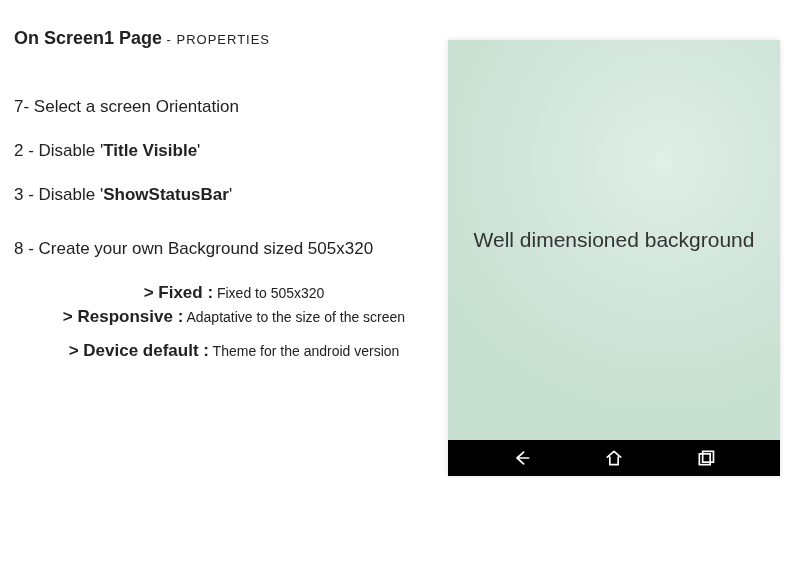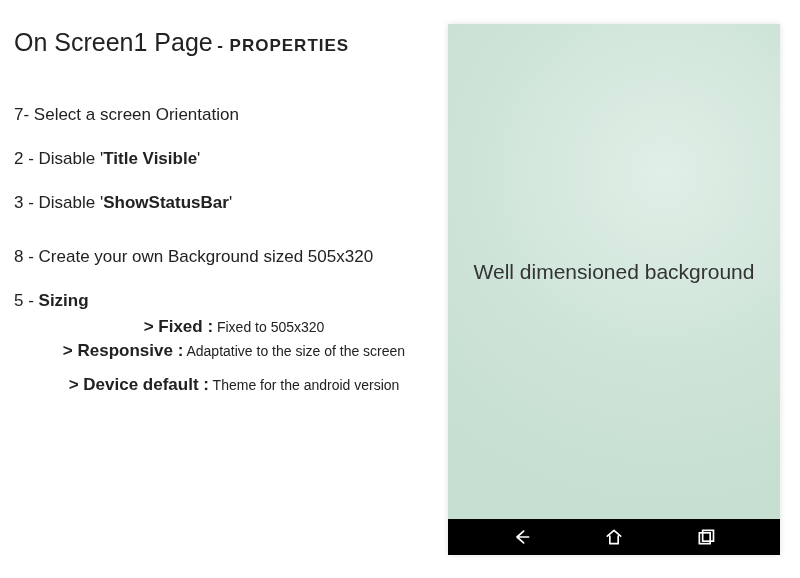--- a/index.html
+++ b/index.html
@@ -13,26 +13,26 @@
       overflow: hidden;
     }
     .left {
       width: 430px;
       padding: 28px 12px 0 14px;
     }
     .title-line {
       margin-bottom: 48px;
     }
     .title-big {
-      font-size: 25px;
-      font-weight: 400;
+      font-size: 18px;
+      font-weight: 700;
     }
     .title-small {
-      font-size: 17px;
-      font-weight: 700;
+      font-size: 13px;
+      font-weight: 400;
       letter-spacing: 1px;
     }
     .step {
       font-size: 17px;
       font-weight: 400;
       margin-bottom: 24px;
     }
     .step .bold { font-weight: 700; margin-top: 8px; }
     .step.tight { margin-bottom: 6px; }
     .sub {
@@ -40,23 +40,23 @@
       margin-left: 36px;
       margin-bottom: 4px;
     }
     .sub .bold { font-weight: 700; font-size: 17px; }
     .sub .note { font-size: 14px; font-weight: 400; }
     .sub-block { margin-bottom: 14px; text-align: center; }
 
     .right {
       position: absolute;
       left: 448px;
-      top: 24px;
+      top: 40px;
       width: 332px;
-      height: 531px;
+      height: 436px;
       background: #0f766e;
       box-shadow: 0 0 6px rgba(0,0,0,0.12);
     }
     .phone-bg {
       position: absolute;
       left: 0; top: 0; right: 0; bottom: 36px;
       background: radial-gradient(circle at 65% 30%, #e0efe7 0%, #cde3d7 50%, #c6dfd0 80%);
       display: flex;
       align-items: center;
       justify-content: center;
@@ -96,23 +96,20 @@
   <div class="step">
     <span>2 - Disable '</span><span class="bold">Title Visible</span><span>'</span>
   </div>
 
   <div class="step" style="margin-bottom:34px">
     <span>3 - Disable '</span><span class="bold">ShowStatusBar</span><span>'</span>
   </div>
 
   <div class="step">8 - Create your own Background sized 505x320</div>
 
-  <div class="step tight">
-    <span>5 - </span><span class="bold">Sizing</span>
-  </div>
   <div class="sub-block">
     <div class="sub"><span class="bold">&gt; Fixed :</span><span class="note"> Fixed to 505x320</span></div>
     <div class="sub"><span class="bold">&gt; Responsive :</span><span class="note"> Adaptative to the size of the screen</span></div>
   </div>
 
   <div class="sub-block">
     <div class="sub"><span class="bold">&gt; Device default :</span><span class="note"> Theme for the android version</span></div>
   </div>
 </div>
 

